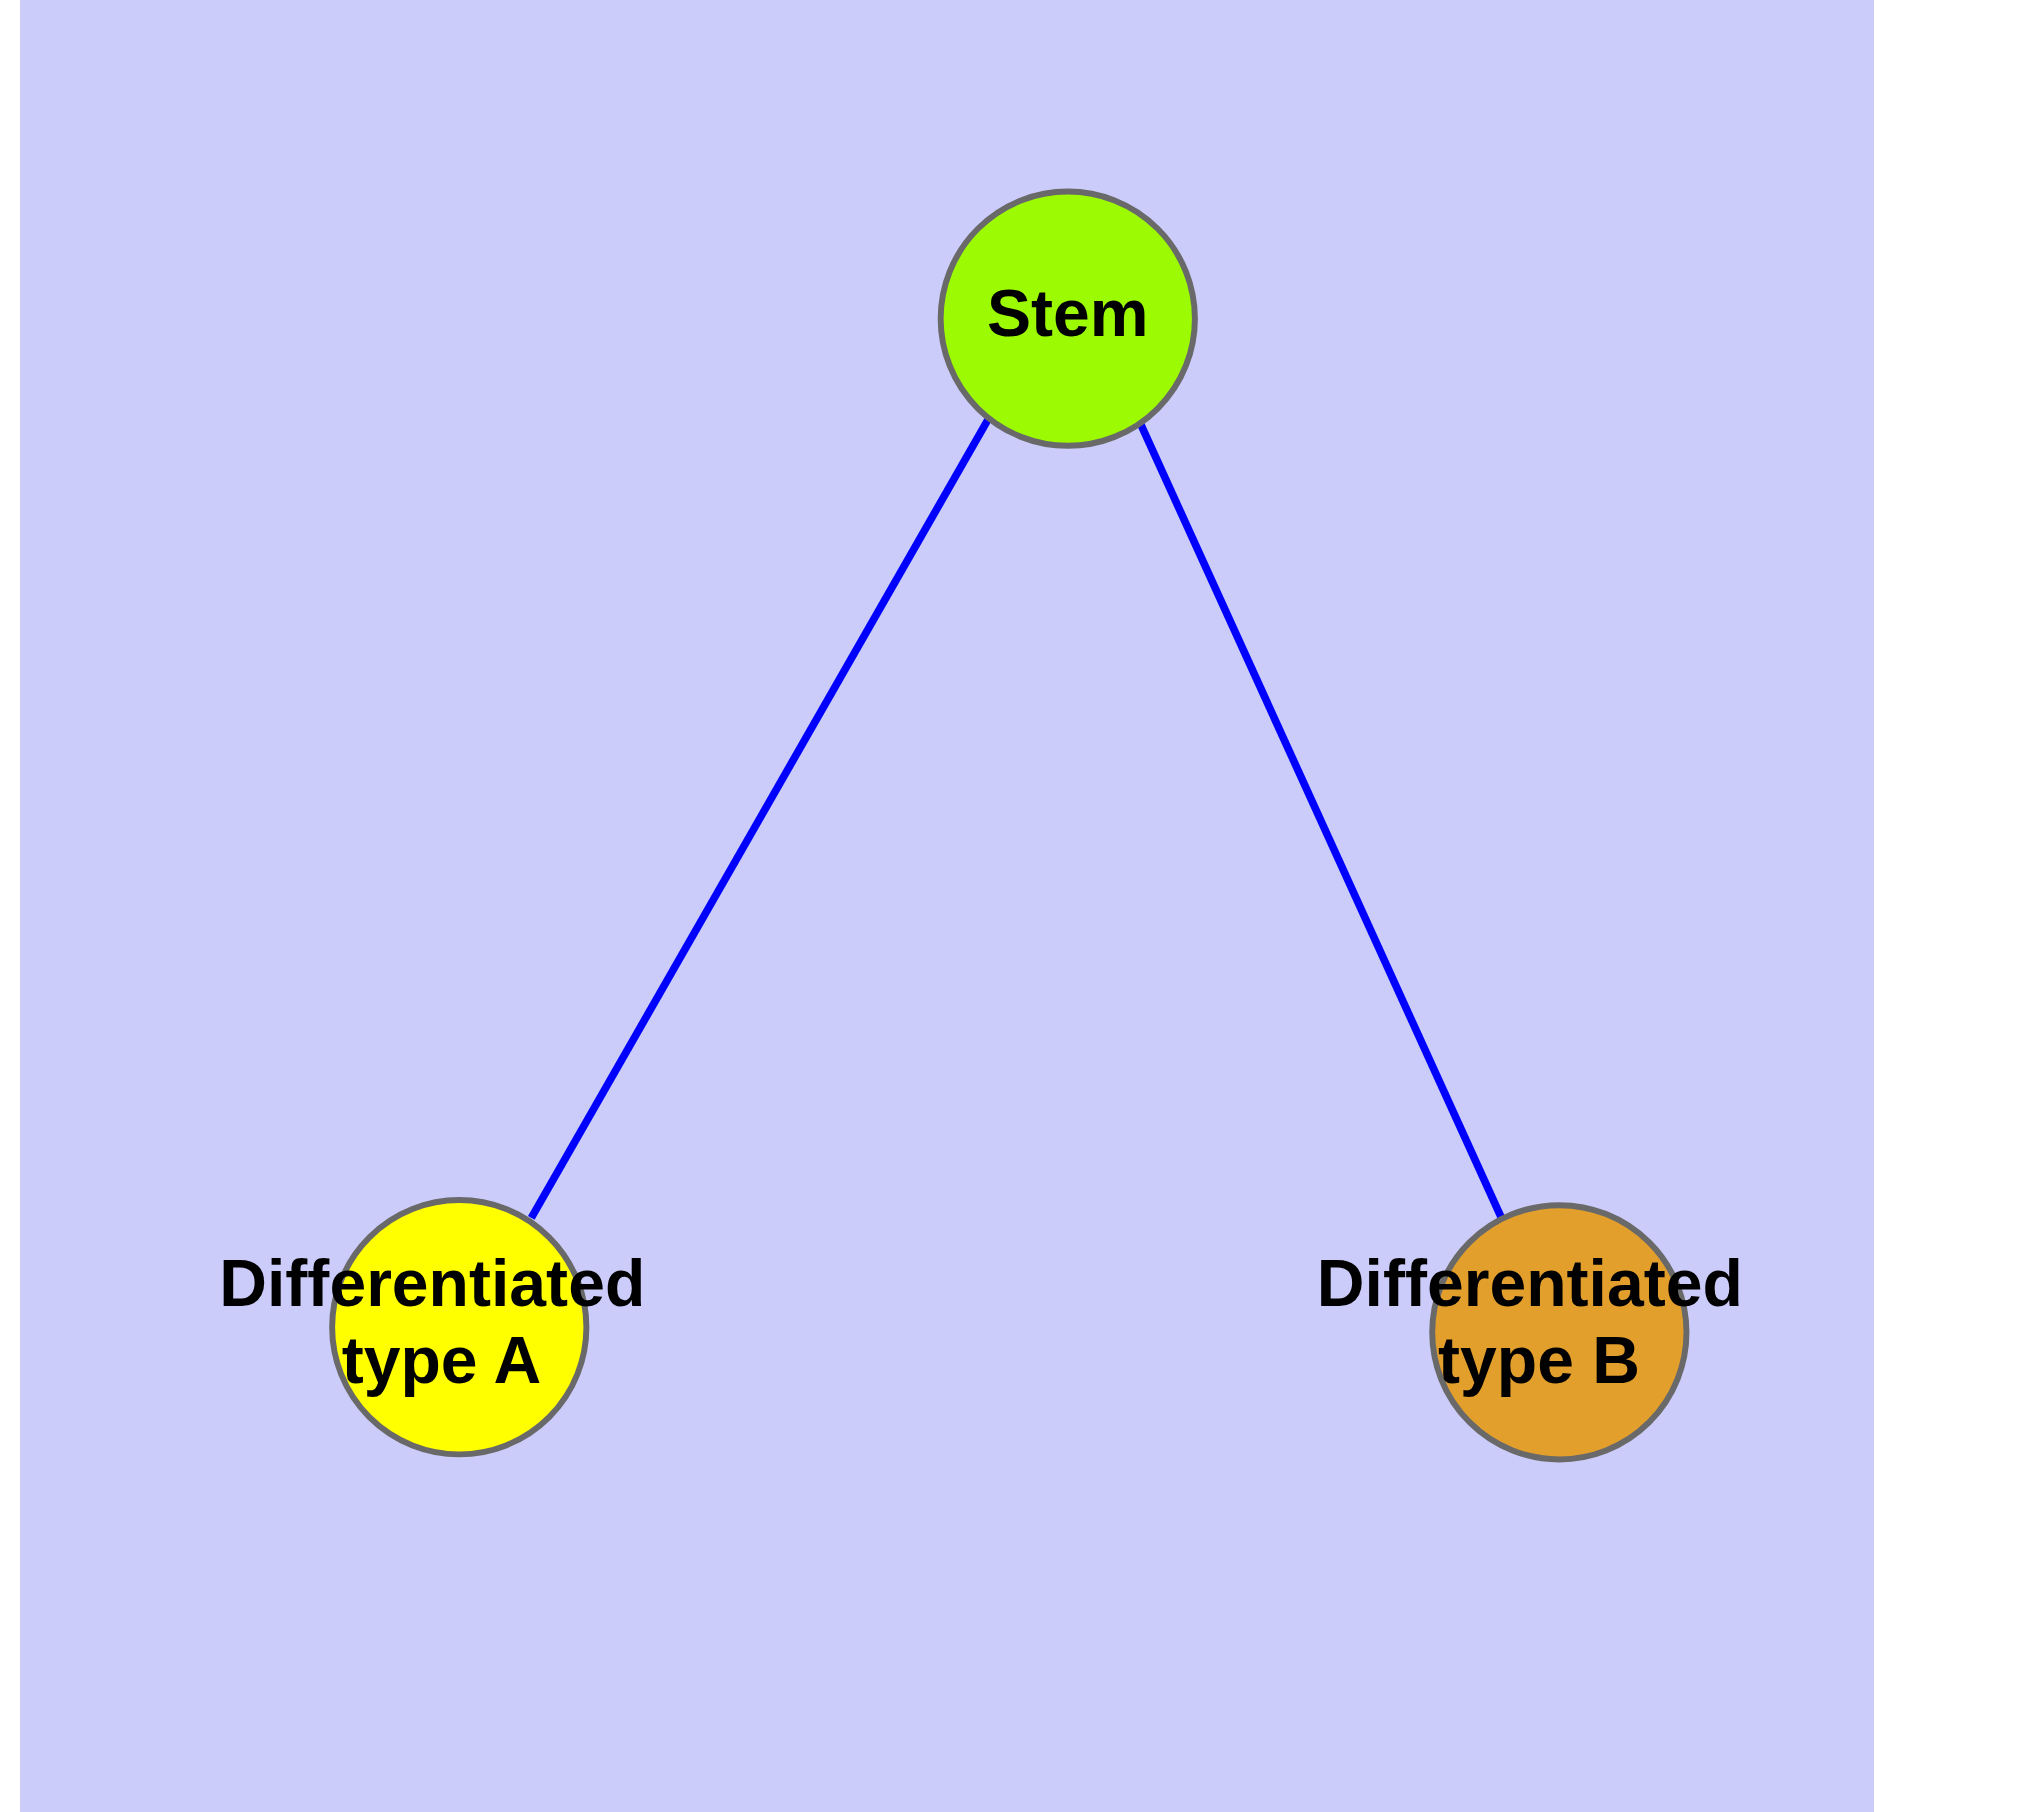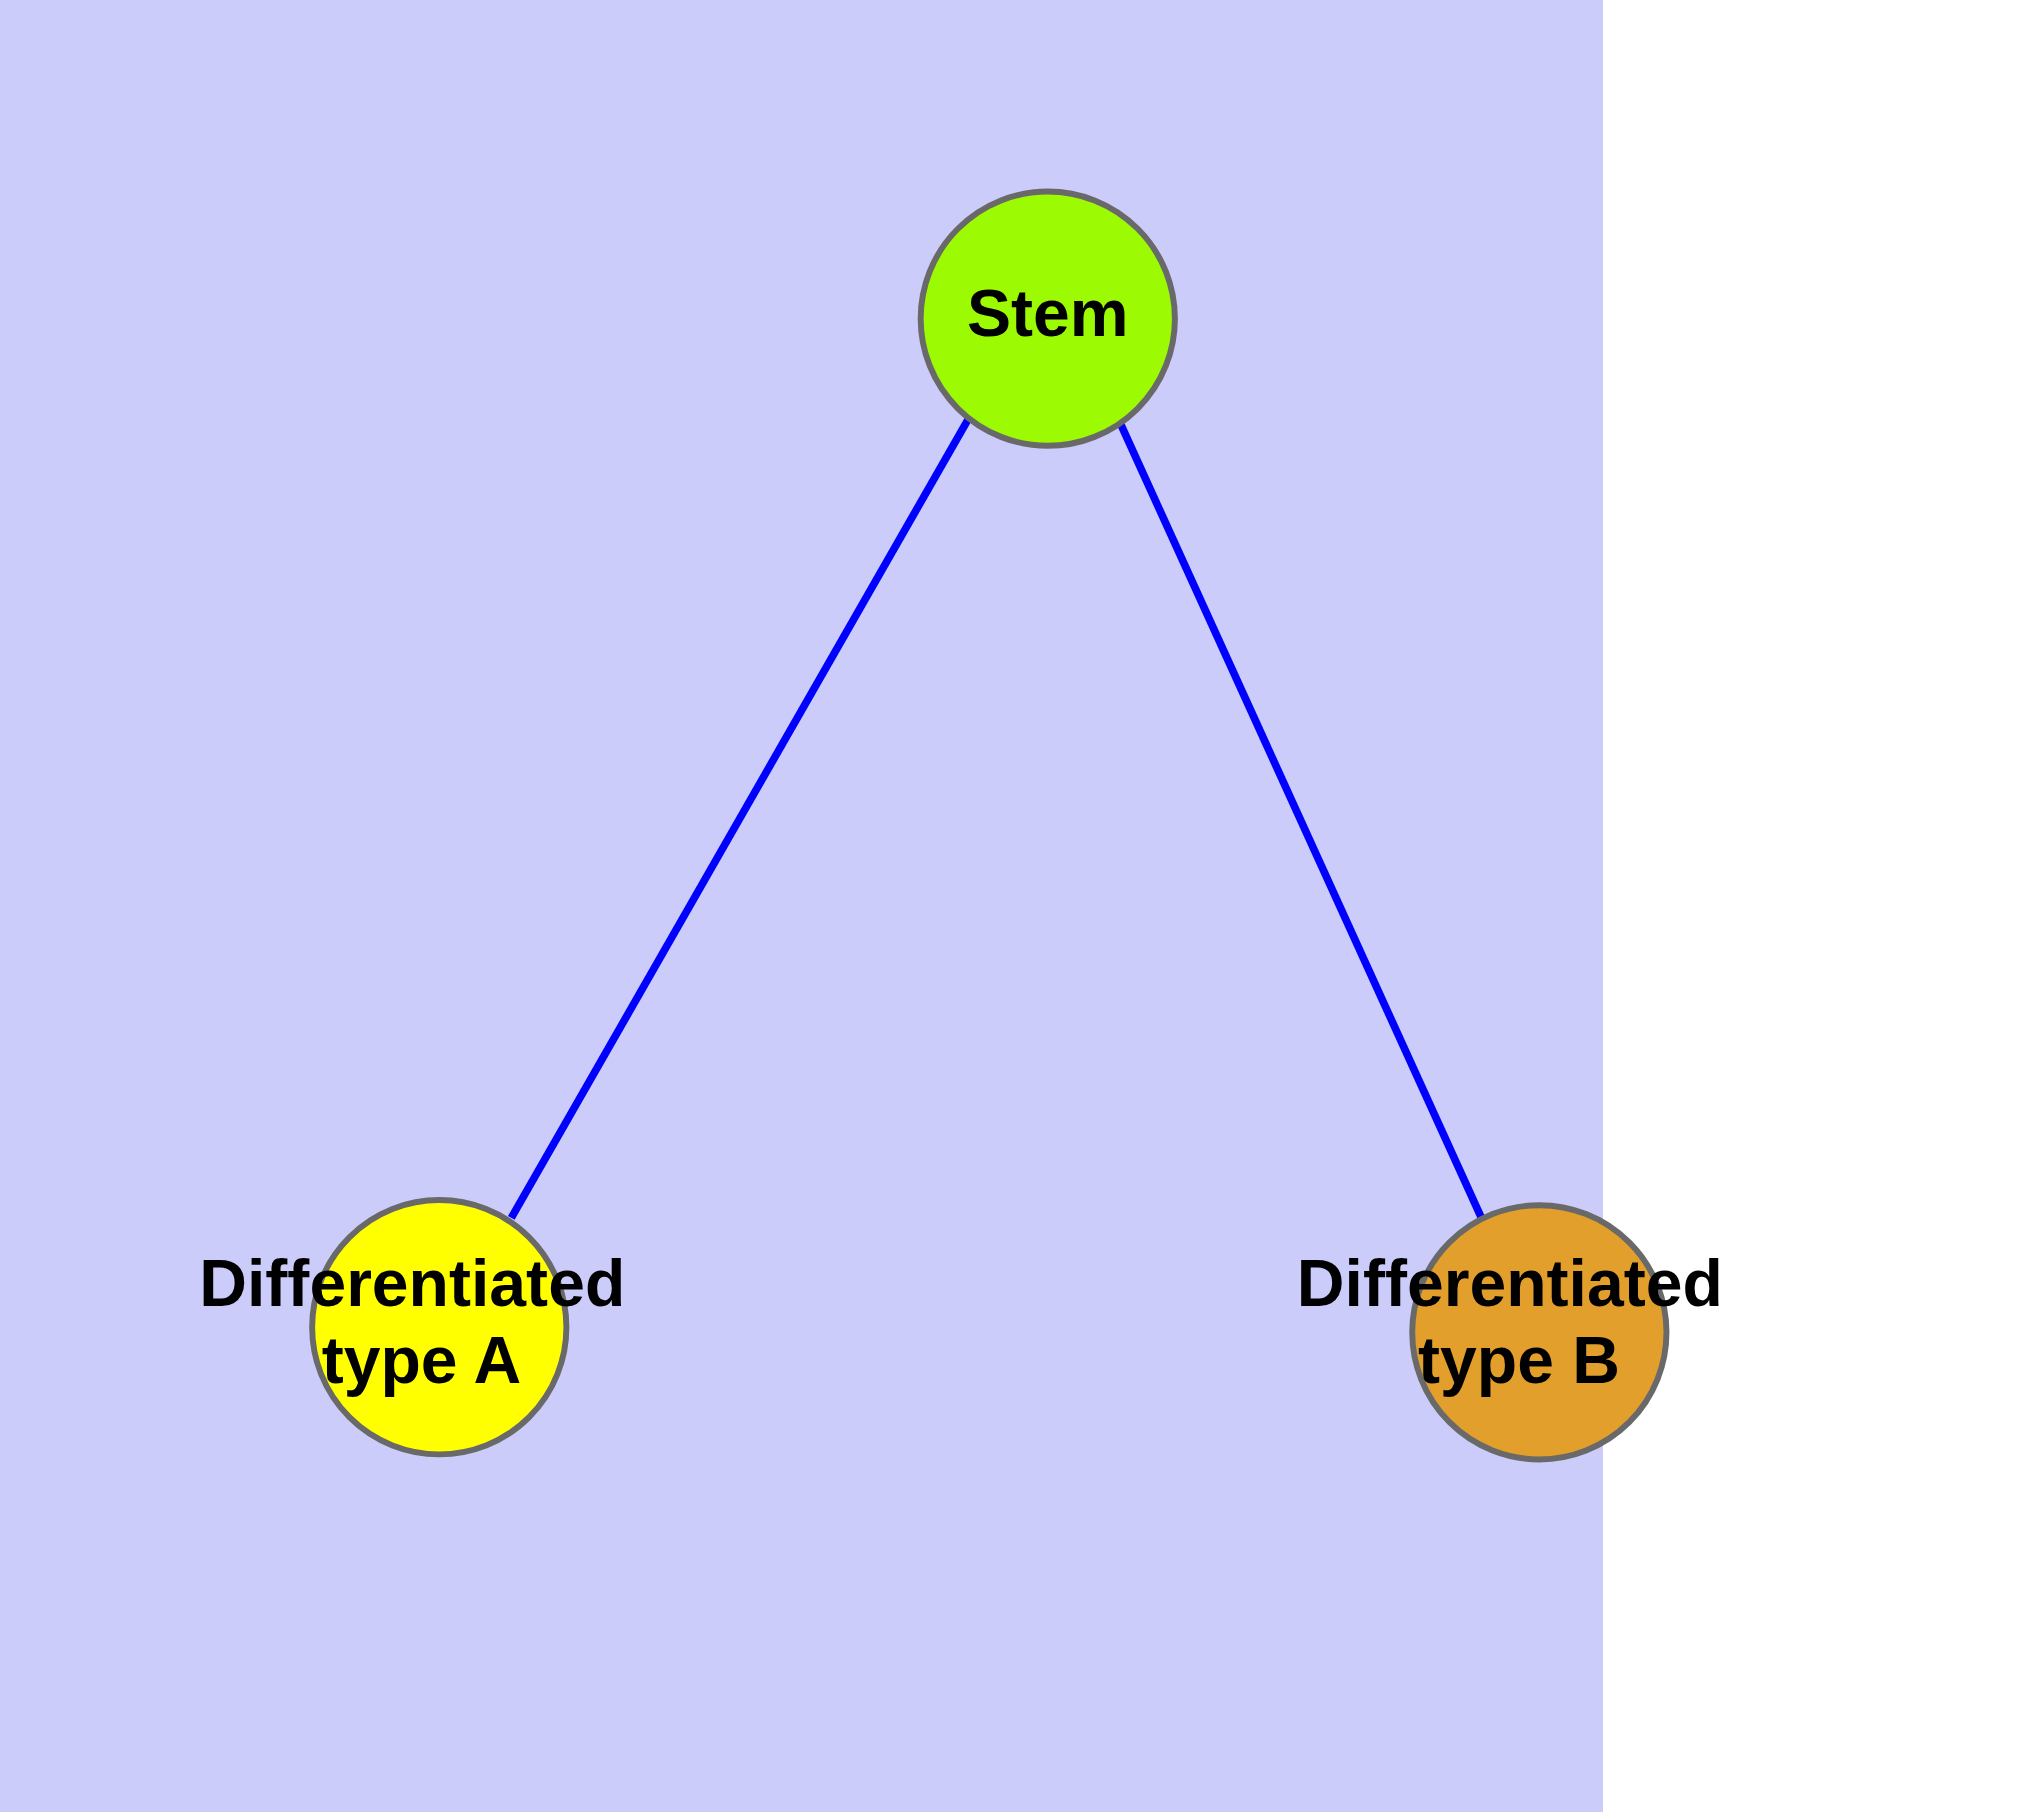--- a/index.html
+++ b/index.html
@@ -7,23 +7,24 @@
     padding: 0;
   }
   body {
     width: 2021px;
     height: 1812px;
     overflow: hidden;
     font-family: "Liberation Sans", sans-serif;
   }
   #graph-canvas {
     position: relative;
-    width: 1603px;
+    width: 1854px;
     height: 1812px;
     background: #ccccfa;
+    margin-left: 20px;
   }
   #graph-svg {
     position: absolute;
     top: 0;
     left: 0;
     width: 2021px;
     height: 1812px;
     display: block;
   }
   .node-label {

